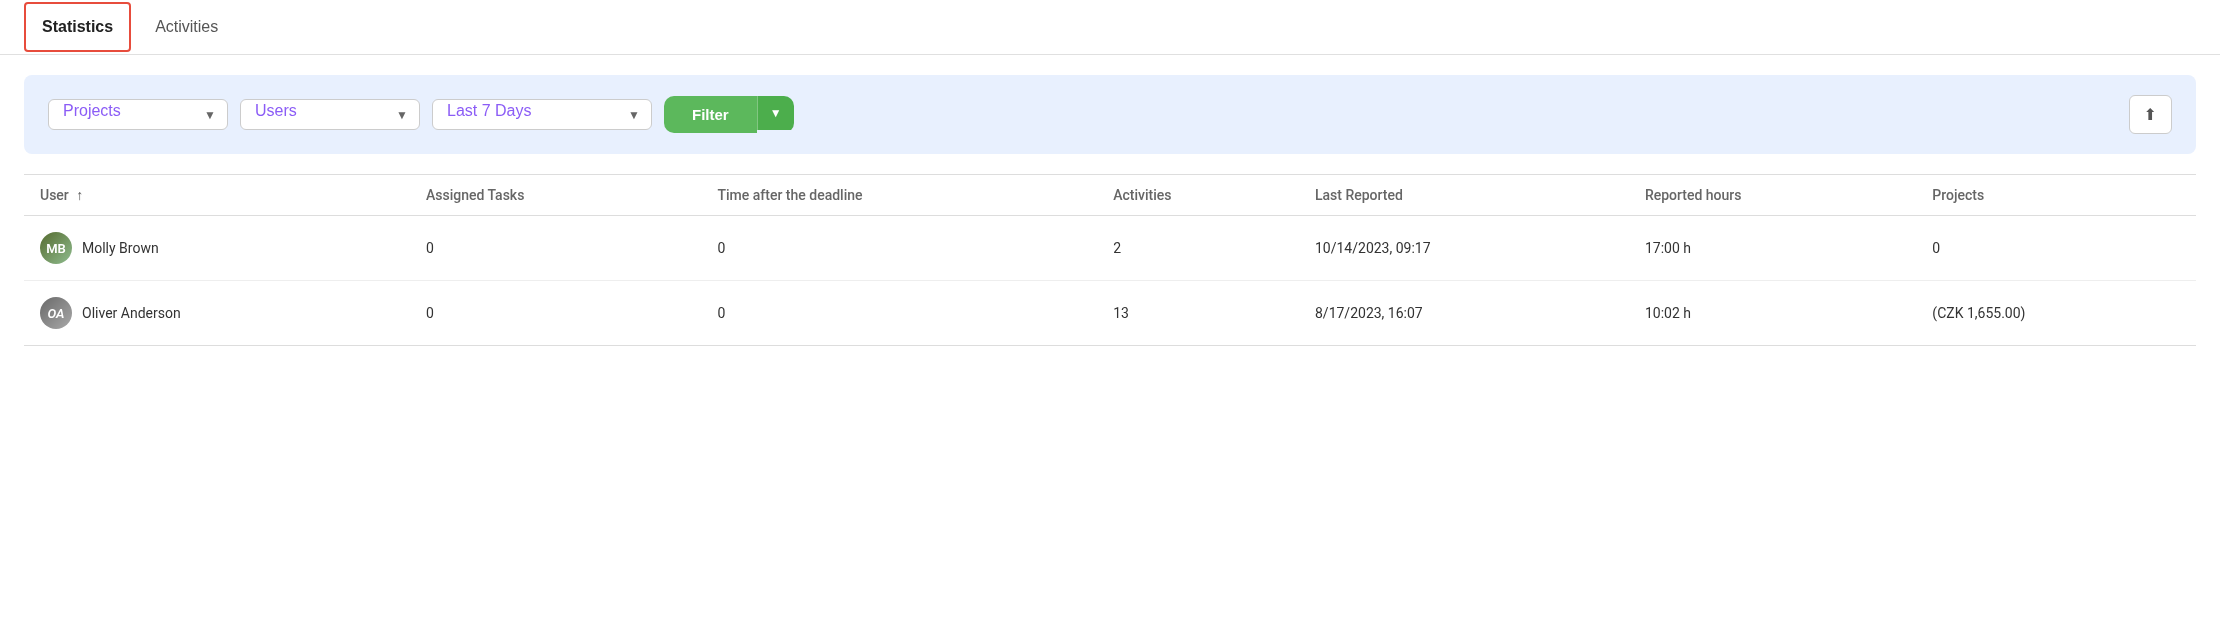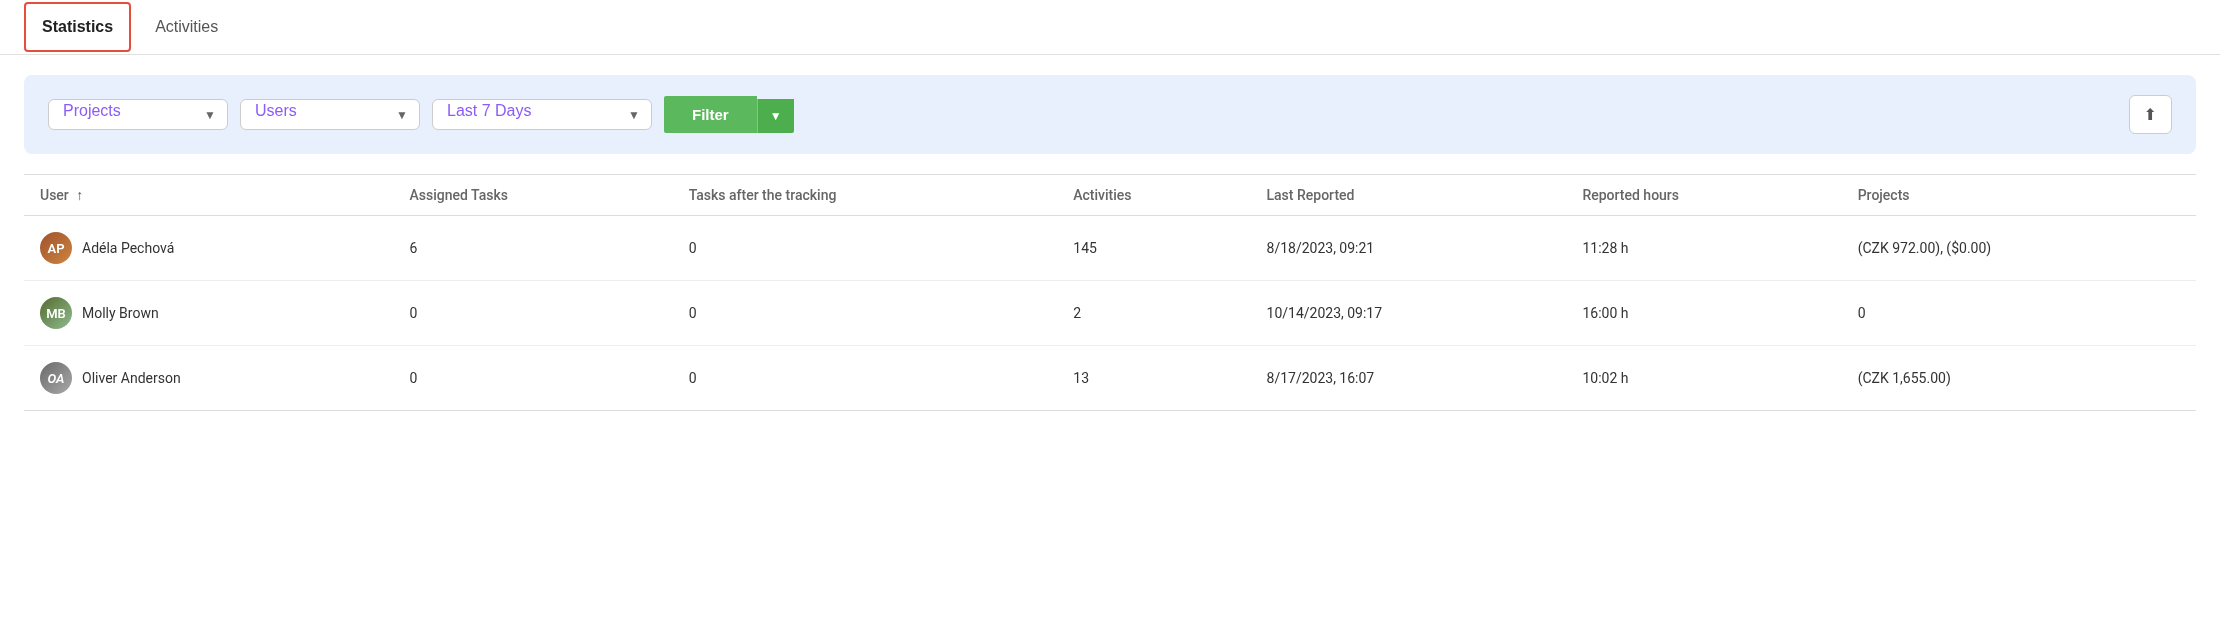--- a/index.html
+++ b/index.html
@@ -65,22 +65,22 @@
     .select-arrow {
       position: absolute;
       right: 12px;
       pointer-events: none;
       color: #666;
       font-size: 12px;
     }
 
     .filter-btn-group {
       display: flex;
-      align-items: flex-end;
-      border-radius: 2px;
+      align-items: flex-start;
+      border-radius: 10px;
       overflow: hidden;
     }
     .filter-btn-main {
       background: #5cb85c;
       color: #fff;
       border: none;
       padding: 10px 28px;
       font-size: 15px;
       font-weight: 600;
       cursor: pointer;
@@ -215,63 +215,49 @@
     <thead>
       <tr>
         <th style="cursor:pointer">
           <span>User</span>
           <span class="sort-arrow">↑</span>
         </th>
         <th>
           <span>Assigned Tasks</span>
         </th>
         <th>
-          <span>Tasks after the tracking</span>
+          <span>Time after the deadline</span>
         </th>
         <th>
           <span>Activities</span>
         </th>
         <th>
           <span>Last Reported</span>
         </th>
         <th>
           <span>Reported hours</span>
         </th>
         <th>
           <span>Projects</span>
         </th>
       </tr>
     </thead>
     <tbody id="table-body">
-    <tr>
-      <td>
-        <div class="user-cell">
-          <div class="avatar avatar-adela">AP</div>
-          <span>Adéla Pechová</span>
-        </div>
-      </td>
-      <td>6</td>
-      <td>0</td>
-      <td>145</td>
-      <td>8/18/2023, 09:21</td>
-      <td>11:28 h</td>
-      <td>(CZK 972.00), ($0.00)</td>
-    </tr>
         <tr>
       <td>
         <div class="user-cell">
           <div class="avatar avatar-molly">MB</div>
           <span>Molly Brown</span>
         </div>
       </td>
       <td>0</td>
       <td>0</td>
       <td>2</td>
       <td>10/14/2023, 09:17</td>
-      <td>16:00 h</td>
+      <td>17:00 h</td>
       <td>0</td>
     </tr>
         <tr>
       <td>
         <div class="user-cell">
           <div class="avatar avatar-oliver">OA</div>
           <span>Oliver Anderson</span>
         </div>
       </td>
       <td>0</td>

